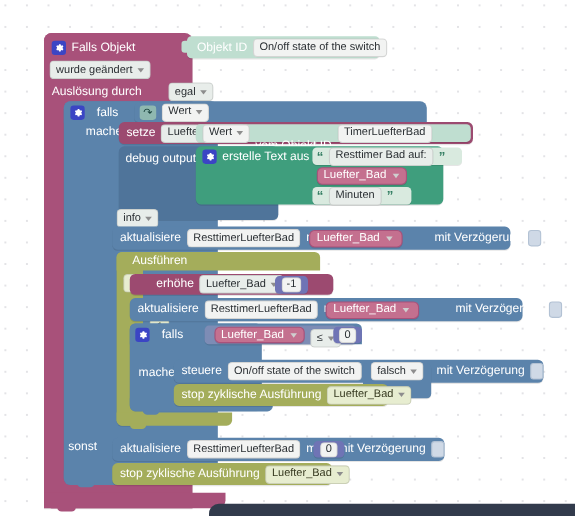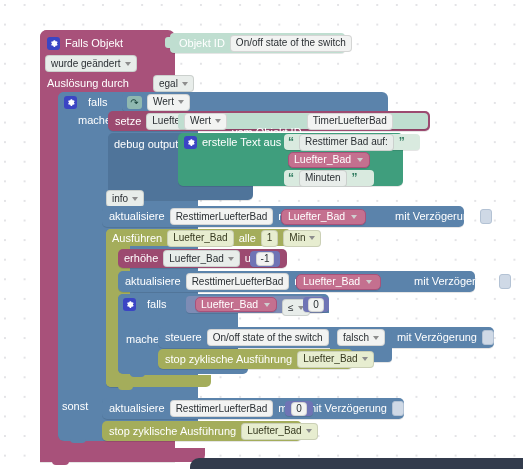--- a/index.html
+++ b/index.html
@@ -233,32 +233,32 @@
       <span class="lbl" style="font-size:10.5px;">Luefter_Bad</span>
       <i class="caret light"></i>
     </div>
   </div>
 
   <div class="blk c-olive shadowed" style="left:106px;top:229px;width:24px;height:158px;border-radius:5px 0 0 5px;"></div>
   <div class="blk c-olive" style="left:106px;top:229px;width:185px;height:17px;border-radius:5px 5px 0 0;"></div>
   <div class="blk c-olive" style="left:106px;top:375px;width:105px;height:12px;border-radius:0 0 5px 5px;"></div>
   <div class="blk c-olive" style="left:118px;top:385px;width:15px;height:5px;border-radius:0 0 4px 4px;"></div>
 
-  <div class="blk row" style="left:112px;top:231px;height:14px;">
+  <div class="blk row" style="left:112px;top:231px;height:14px;flex-direction:column;">
     <span class="lbl">Ausführen</span>
     <span class="field olive">Luefter_Bad</span>
     <span class="lbl">alle</span>
     <span class="field olive">1</span>
     <span class="field olive">
       <span>Min</span>
       <i class="caret"></i>
     </span>
   </div>
 
-  <div class="blk c-pink-d shadowed" style="left:118px;top:249px;width:169px;height:19px;border-radius:5px;">
+  <div class="blk c-pink-d shadowed" style="left:118px;top:249px;width:185px;height:19px;border-radius:5px;padding-left:18px;">
     <div class="row" style="height:19px;padding-left:6px;">
       <span class="lbl">erhöhe</span>
       <span class="field">
         <span>Luefter_Bad</span>
         <i class="caret"></i>
       </span>
       <span class="lbl">um</span>
     </div>
   </div>
   <div class="blk c-indigo shadowed" style="left:250px;top:251px;width:30px;height:16px;border-radius:4px;">

